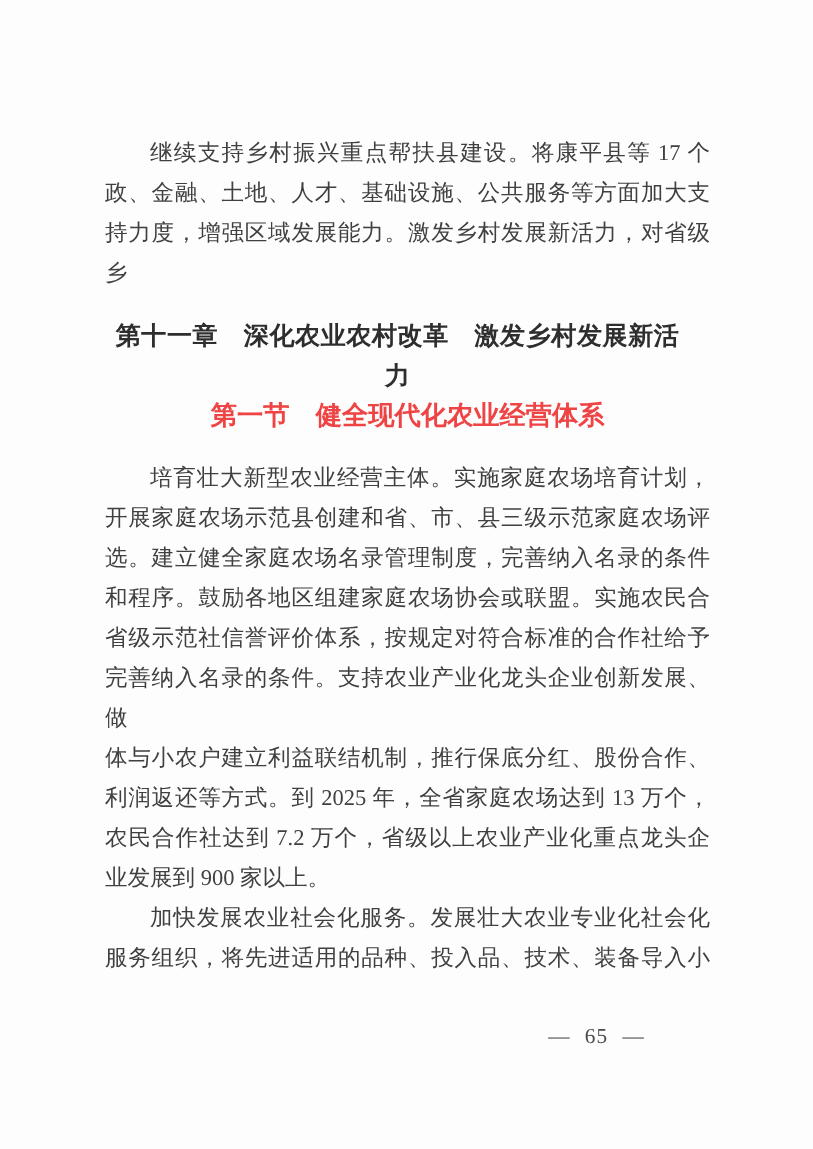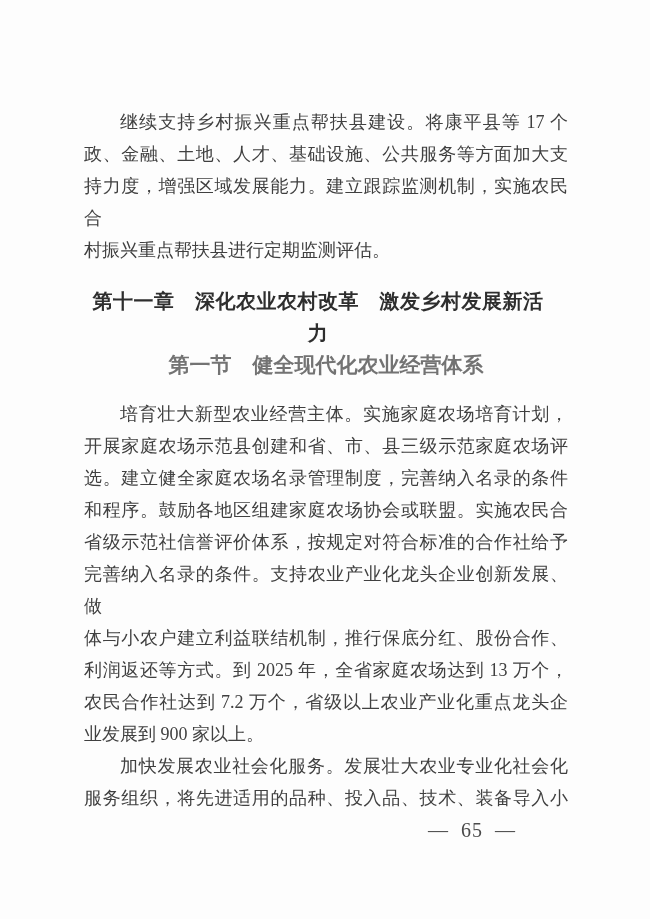--- a/index.html
+++ b/index.html
@@ -53,45 +53,44 @@
     color: #2e2e2e;
     text-align: center;
     margin: 19px 16px 0 0;
     letter-spacing: 0.5px;
   }
   .section {
     font-family: "Liberation Sans", "DejaVu Sans", sans-serif;
     font-weight: bold;
     font-size: 21px;
     line-height: 32px;
-    color: #737373;
+    color: #ef4444;
     text-align: center;
     margin: 0 0 17px 0;
   }
   .page-number {
     position: absolute;
     top: 819px;
     right: 96px;
     font-family: "Liberation Serif", "DejaVu Serif", serif;
-    font-size: 20px;
+    font-size: 17px;
     color: #4a4a4a;
     letter-spacing: 1px;
     word-spacing: 6px;
   }
 </style>
 </head>
 <body style="background: rgb(253, 253, 253);">
 
 <div class="page" style="background: rgb(253, 253, 253);">
   <div class="content">
       <div class="para">
         <div class="line indent justify">继续支持乡村振兴重点帮扶县建设。将康平县等 17 个</div>
         <div class="line justify">政、金融、土地、人才、基础设施、公共服务等方面加大支</div>
-        <div class="line justify">持力度，增强区域发展能力。建立跟踪监测机制，实施农民合</div>
-        <div class="line">村振兴重点帮扶县进行定期监测评估。</div>
+        <div class="line justify">持力度，增强区域发展能力。激发乡村发展新活力，对省级乡</div>
       </div>
       <div class="chapter">第十一章　深化农业农村改革　激发乡村发展新活力</div>
       <div class="section">第一节　健全现代化农业经营体系</div>
       <div class="para">
         <div class="line indent justify">培育壮大新型农业经营主体。实施家庭农场培育计划，</div>
         <div class="line justify">开展家庭农场示范县创建和省、市、县三级示范家庭农场评</div>
         <div class="line justify">选。建立健全家庭农场名录管理制度，完善纳入名录的条件</div>
         <div class="line justify">和程序。鼓励各地区组建家庭农场协会或联盟。实施农民合</div>
         <div class="line justify">省级示范社信誉评价体系，按规定对符合标准的合作社给予</div>
         <div class="line justify">完善纳入名录的条件。支持农业产业化龙头企业创新发展、做</div>

